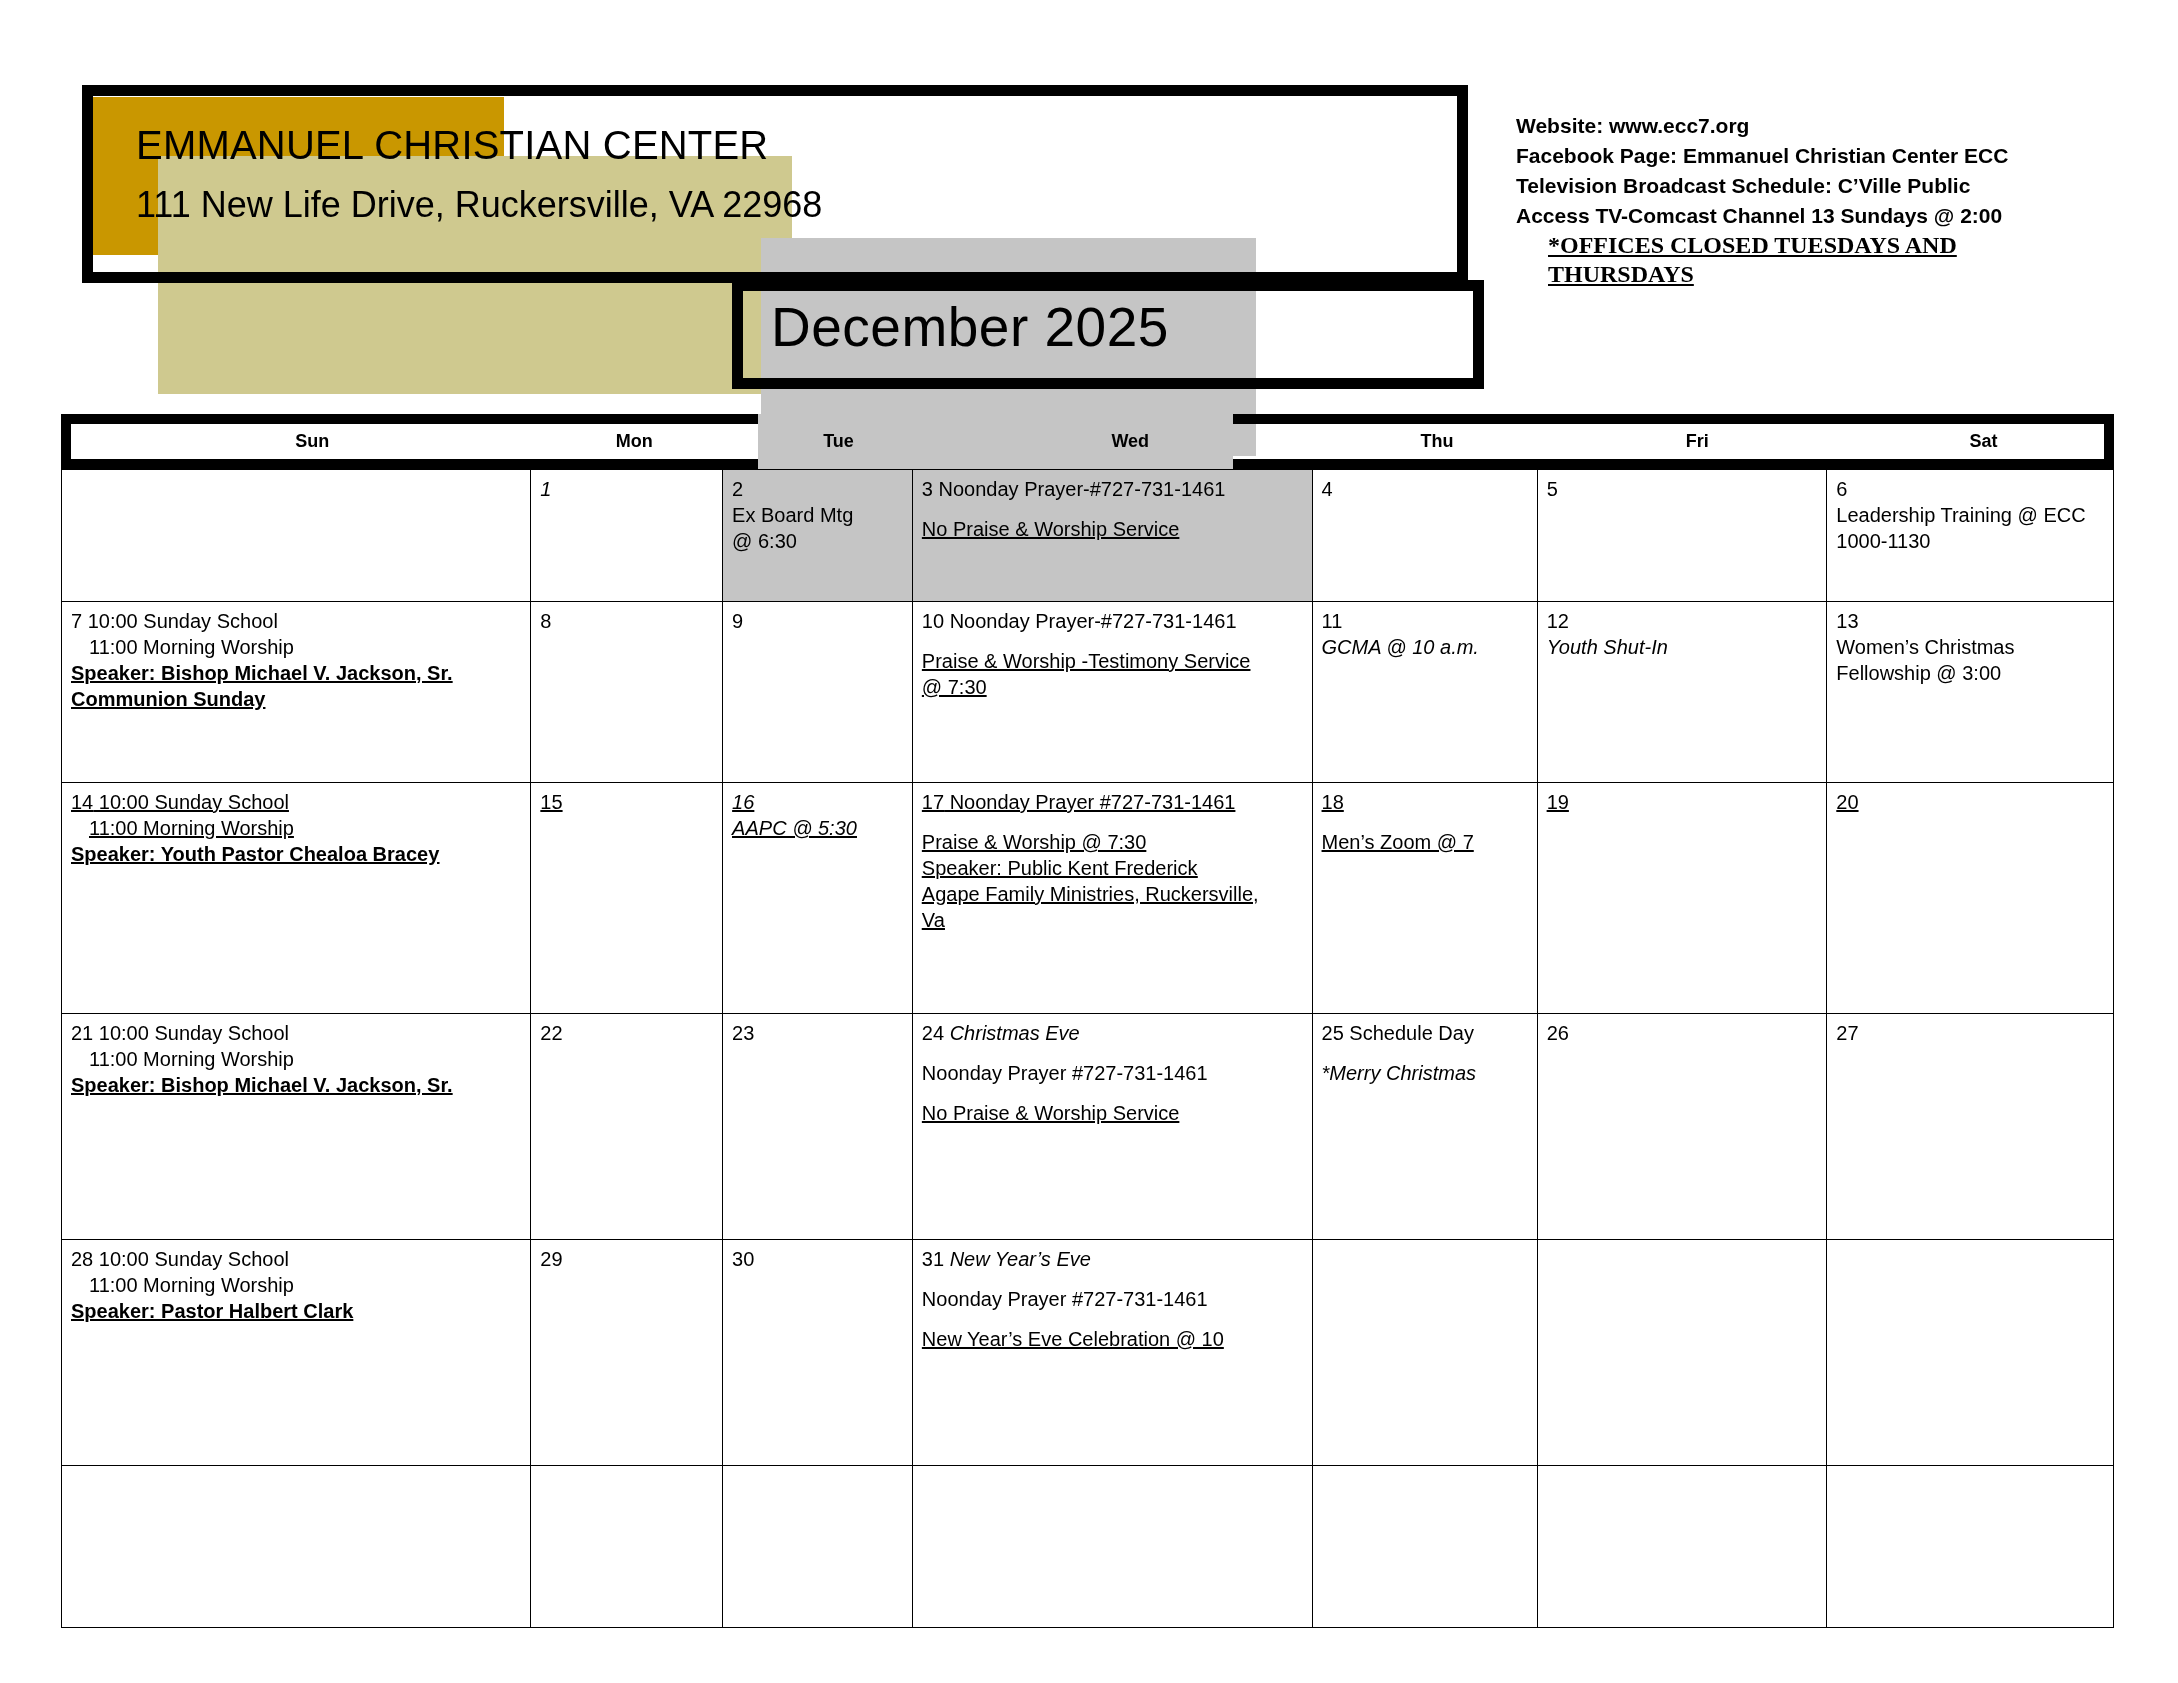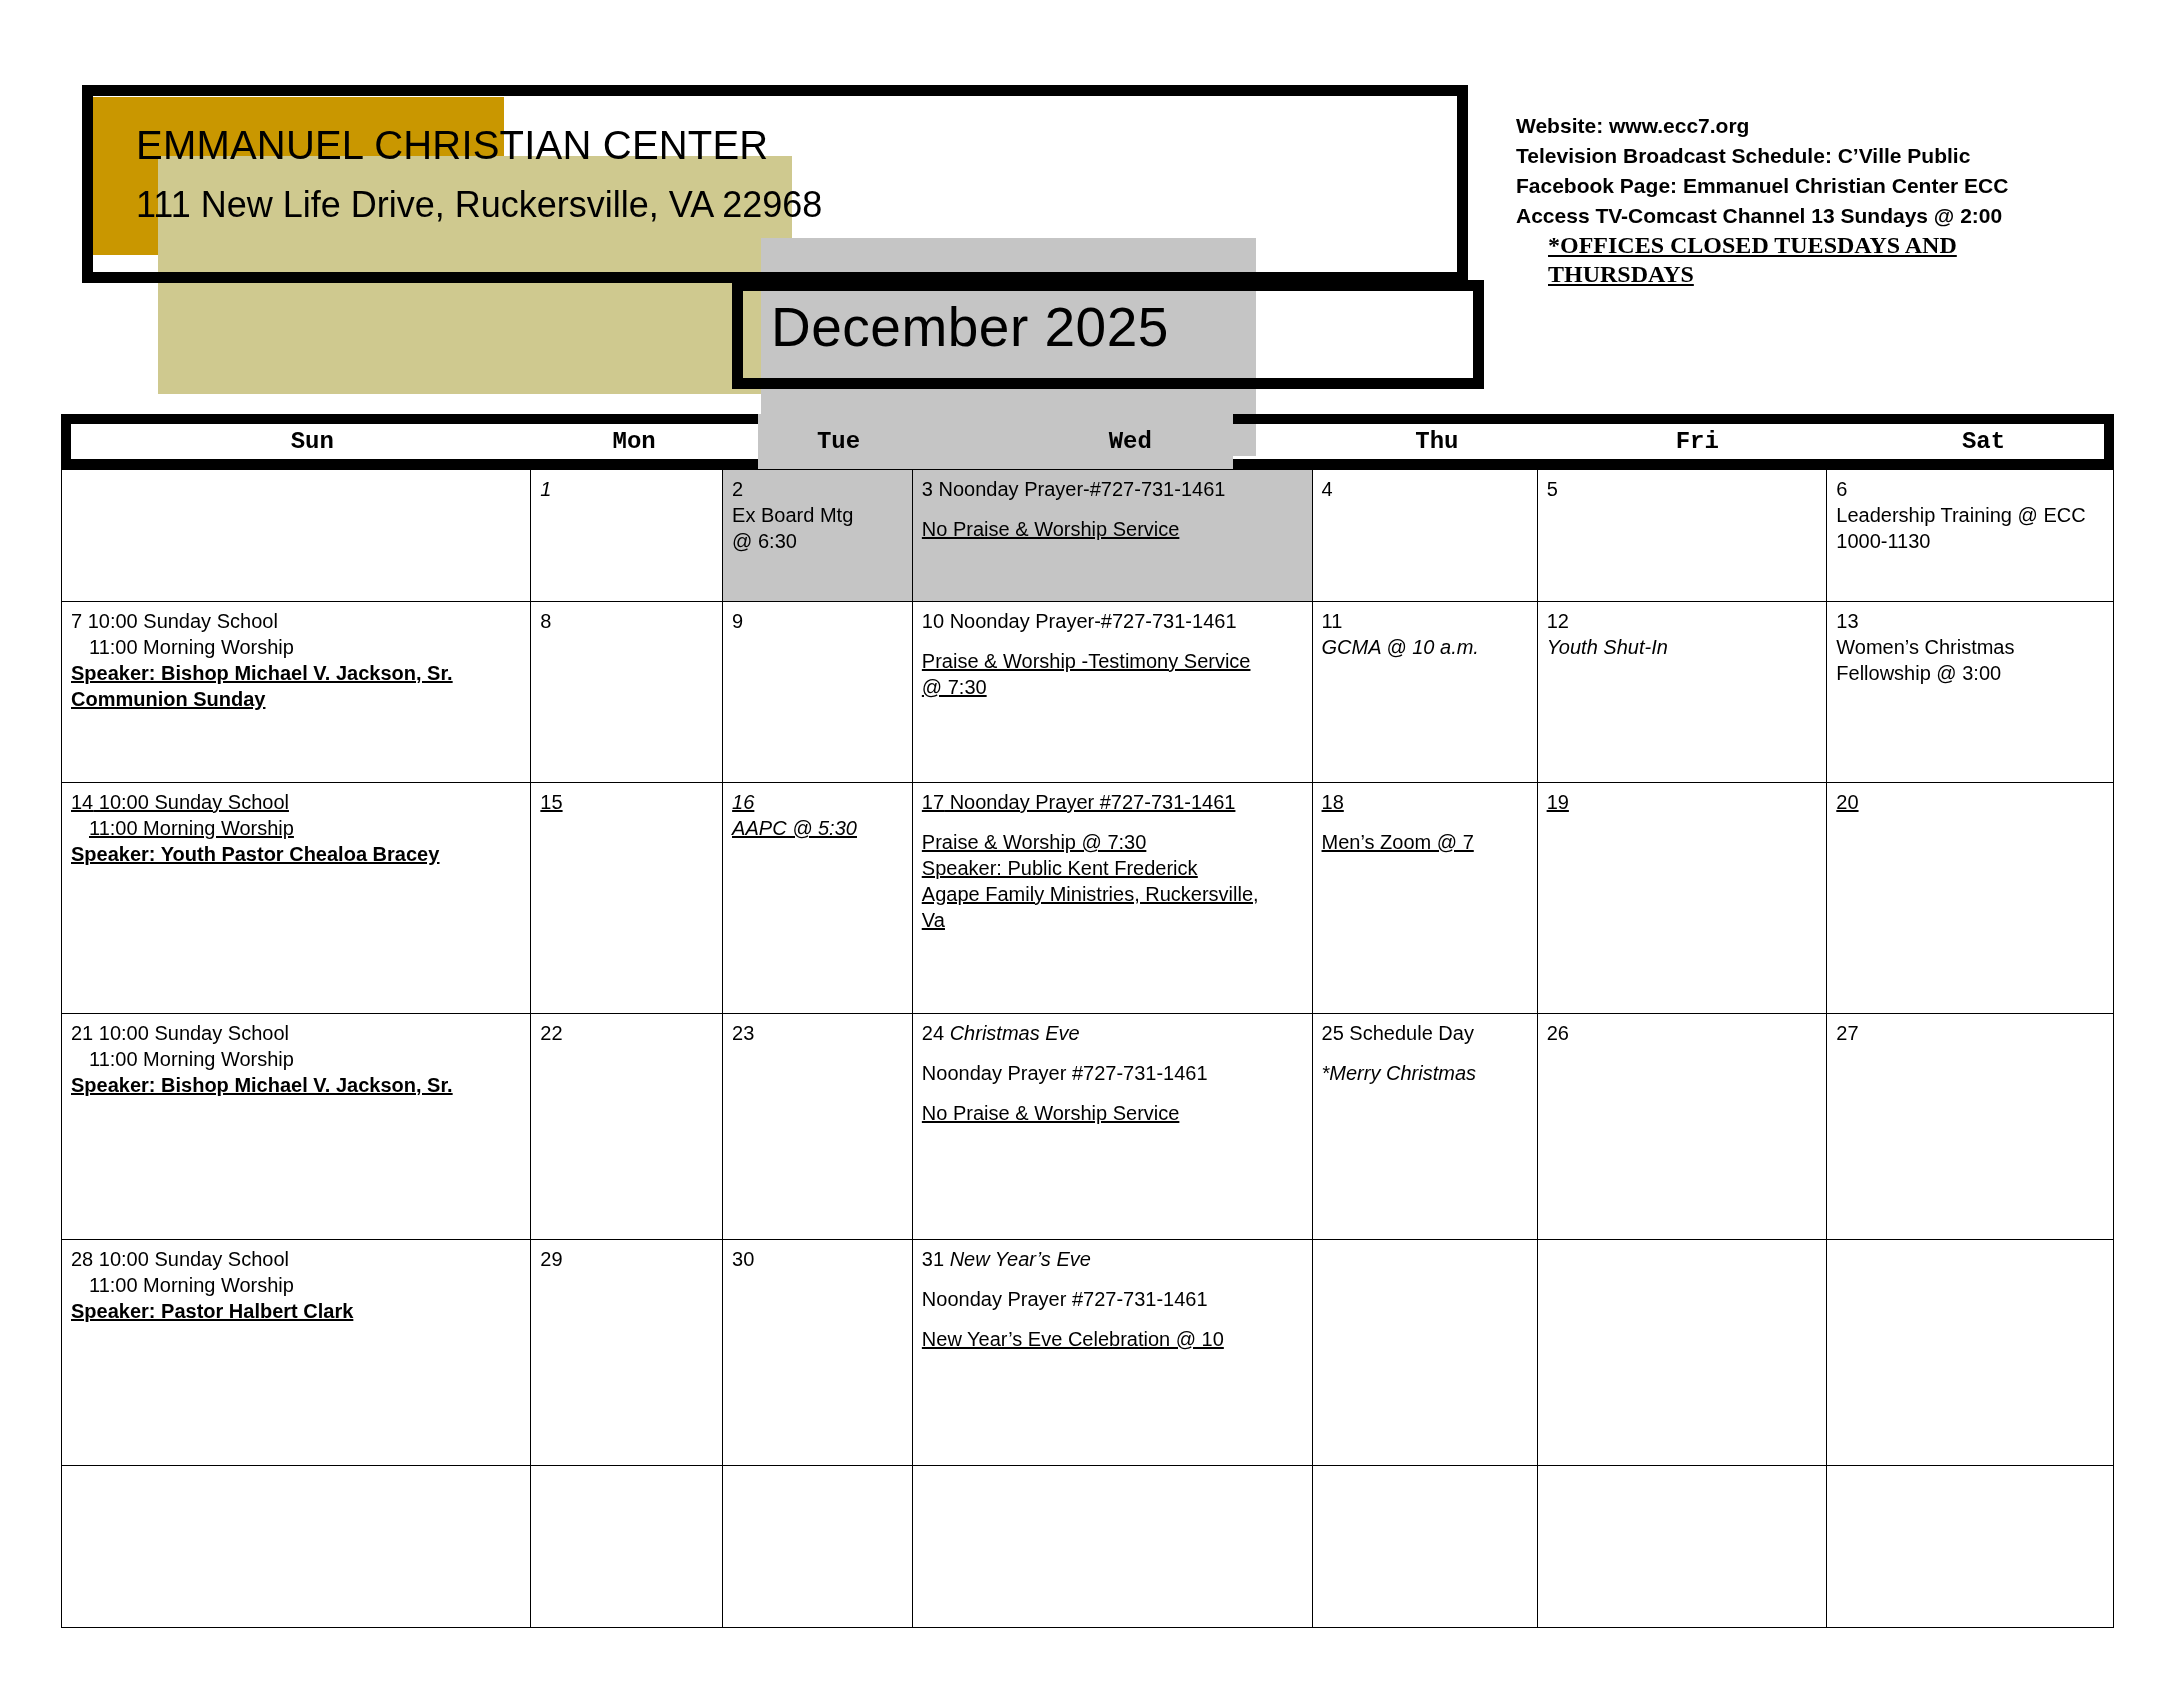--- a/index.html
+++ b/index.html
@@ -109,23 +109,23 @@
     width: 2053px;
   }
   .dow-box {
     border: 10px solid #000;
     box-sizing: border-box;
     height: 55px;
     display: flex;
     position: relative;
   }
   .dow-cell {
-    font-family: Liberation Mono, monospace;
+    font-family: Liberation Sans, sans-serif;
     font-weight: bold;
-    font-size: 24px;
+    font-size: 18px;
     display: flex;
     align-items: center;
     justify-content: center;
     position: relative;
     z-index: 2;
     margin-left: 44px;
   }
   
   .dow-graystrip {
     position: absolute;
@@ -178,22 +178,22 @@
 
     <div class="title-box"></div>
     <div class="church-name">EMMANUEL CHRISTIAN CENTER</div>
     <div class="church-addr">111 New Life Drive, Ruckersville, VA 22968</div>
 
     <div class="month-box"></div>
     <div class="month-text">December 2025</div>
 
     <div class="contact-block">
       <div>Website:  www.ecc7.org</div>
+      <div>Facebook Page: Emmanuel Christian Center ECC</div>
       <div>Television Broadcast Schedule: C’Ville Public</div>
-      <div>Facebook Page: Emmanuel Christian Center ECC</div>
       <div>Access TV-Comcast Channel 13 Sundays @ 2:00</div>
       <span class="underline-bold">*OFFICES CLOSED TUESDAYS AND</span>
       <span class="underline-bold">THURSDAYS</span>
     </div>
   </div>
 
   <div class="cal-wrap">
     <div class="dow-box">
       <div class="dow-graystrip"></div>
       <div class="dow-cell" style="width:465px">Sun</div>

